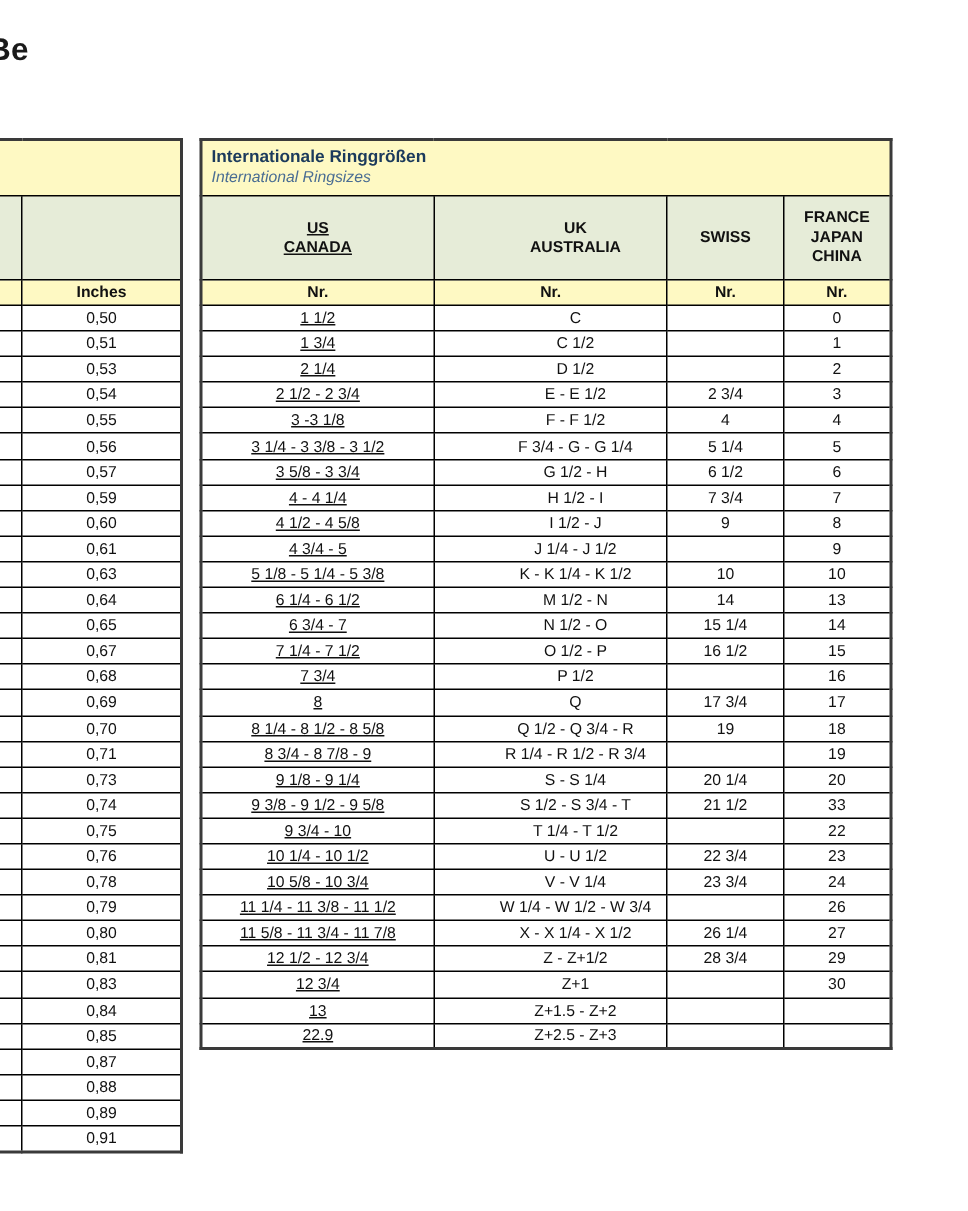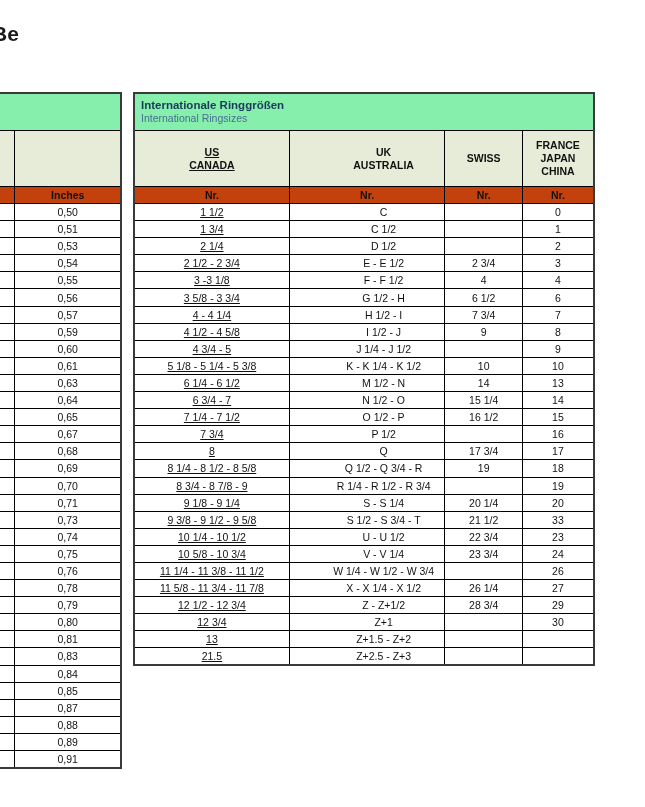--- a/index.html
+++ b/index.html
@@ -41,50 +41,51 @@
     left: 133px;
     top: 92px;
     width: 462px;
     border: 2px solid #3a3a3a;
     border-collapse: collapse;
   }
   table { border-collapse: collapse; }
   td, th { border: 1px solid #000000; padding: 0; }
 
   .hdr-band {
-    background: #86efac;
+    background: #fef9c3;
     padding: 4px 6px 5px 6px;
     border-bottom: 1px solid #000;
   }
   .hdr-de {
     font-size: 11.5px;
     font-weight: bold;
     color: #1b3a5c;
     line-height: 14px;
     white-space: nowrap;
   }
   .hdr-en {
     font-size: 10.5px;
     font-weight: normal;
     color: #4a6d93;
     line-height: 13px;
     white-space: nowrap;
+    font-style: italic;
   }
   .colhead {
     background: #e6ecd8;
     text-align: center;
     font-size: 10.5px;
     font-weight: bold;
     color: #111;
     height: 56px;
     line-height: 13px;
     vertical-align: middle;
   }
   .nrrow td {
-    background: #c2410c;
+    background: #fef9c3;
     text-align: center;
     font-size: 10.5px;
     font-weight: bold;
     height: 17px;
     color: #111;
   }
   .datarow td {
     text-align: center;
     font-size: 10.5px;
     height: 17.1px;
@@ -318,20 +319,26 @@
           <td class="c-sw">2 3/4</td>
           <td class="c-fr">3</td>
         </tr>
         <tr class="datarow">
           <td class="c-us">3 -3 1/8</td>
           <td class="c-uk">F - F 1/2</td>
           <td class="c-sw">4</td>
           <td class="c-fr">4</td>
         </tr>
         <tr class="datarow">
+          <td class="c-us">3 1/4 - 3 3/8 - 3 1/2</td>
+          <td class="c-uk">F 3/4 - G - G 1/4</td>
+          <td class="c-sw">5 1/4</td>
+          <td class="c-fr">5</td>
+        </tr>
+        <tr class="datarow">
           <td class="c-us">3 5/8 - 3 3/4</td>
           <td class="c-uk">G 1/2 - H</td>
           <td class="c-sw">6 1/2</td>
           <td class="c-fr">6</td>
         </tr>
         <tr class="datarow">
           <td class="c-us">4 - 4 1/4</td>
           <td class="c-uk">H 1/2 - I</td>
           <td class="c-sw">7 3/4</td>
           <td class="c-fr">7</td>
@@ -402,20 +409,26 @@
           <td class="c-sw">20 1/4</td>
           <td class="c-fr">20</td>
         </tr>
         <tr class="datarow">
           <td class="c-us">9 3/8 - 9 1/2 - 9 5/8</td>
           <td class="c-uk">S 1/2 - S 3/4 - T</td>
           <td class="c-sw">21 1/2</td>
           <td class="c-fr">33</td>
         </tr>
         <tr class="datarow">
+          <td class="c-us">9 3/4 - 10</td>
+          <td class="c-uk">T 1/4 - T 1/2</td>
+          <td class="c-sw"></td>
+          <td class="c-fr">22</td>
+        </tr>
+        <tr class="datarow">
           <td class="c-us">10 1/4 - 10 1/2</td>
           <td class="c-uk">U - U 1/2</td>
           <td class="c-sw">22 3/4</td>
           <td class="c-fr">23</td>
         </tr>
         <tr class="datarow">
           <td class="c-us">10 5/8 - 10 3/4</td>
           <td class="c-uk">V - V 1/4</td>
           <td class="c-sw">23 3/4</td>
           <td class="c-fr">24</td>
@@ -444,21 +457,21 @@
           <td class="c-sw"></td>
           <td class="c-fr">30</td>
         </tr>
         <tr class="datarow">
           <td class="c-us">13</td>
           <td class="c-uk">Z+1.5 - Z+2</td>
           <td class="c-sw"></td>
           <td class="c-fr"></td>
         </tr>
         <tr class="datarow">
-          <td class="c-us">21.5</td>
+          <td class="c-us">22.9</td>
           <td class="c-uk">Z+2.5 - Z+3</td>
           <td class="c-sw"></td>
           <td class="c-fr"></td>
         </tr>
       </tbody>
   </table>
 
 </div>
 
 </body></html>

